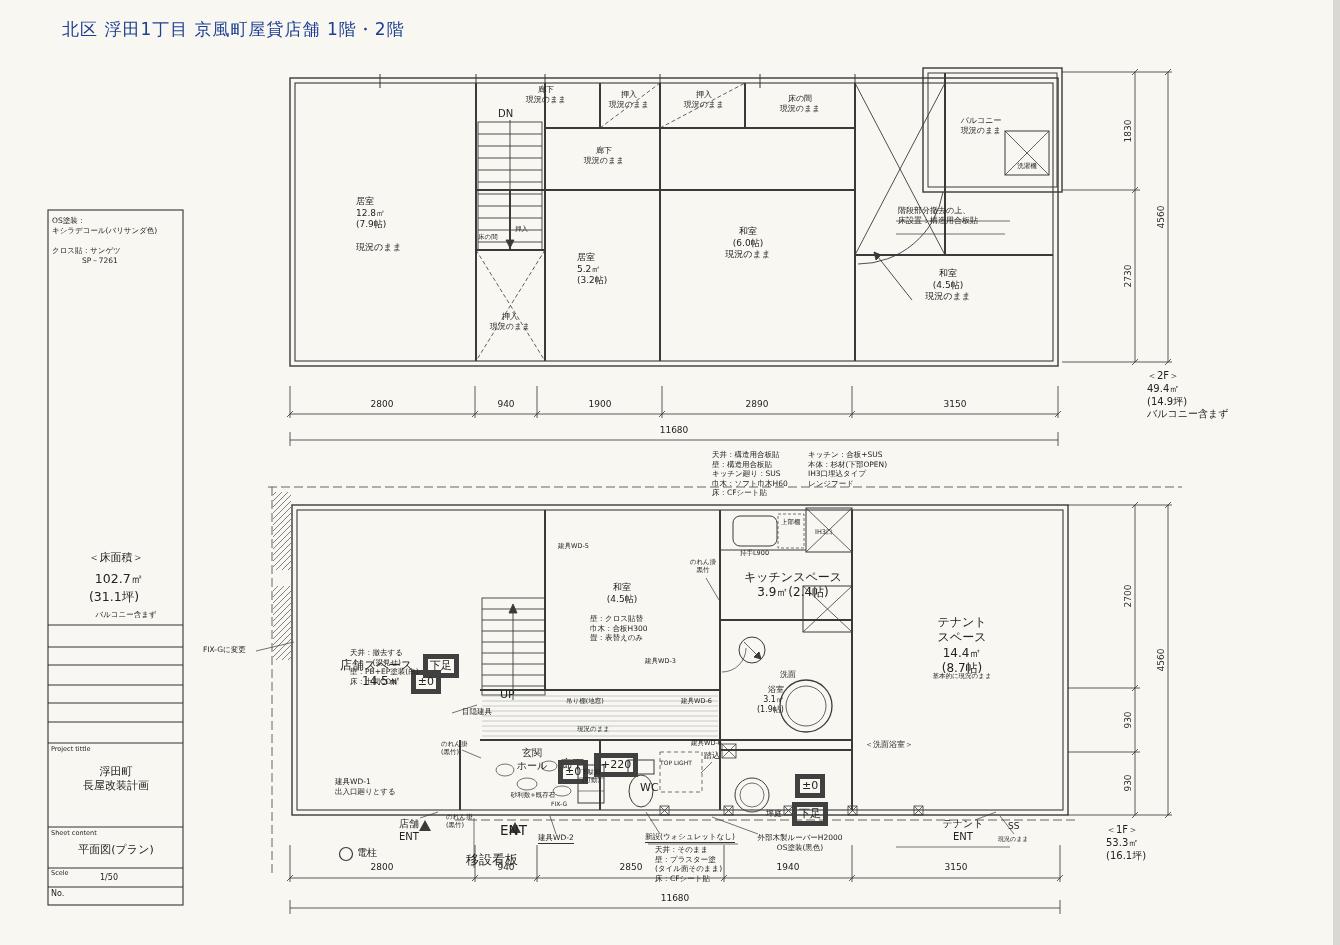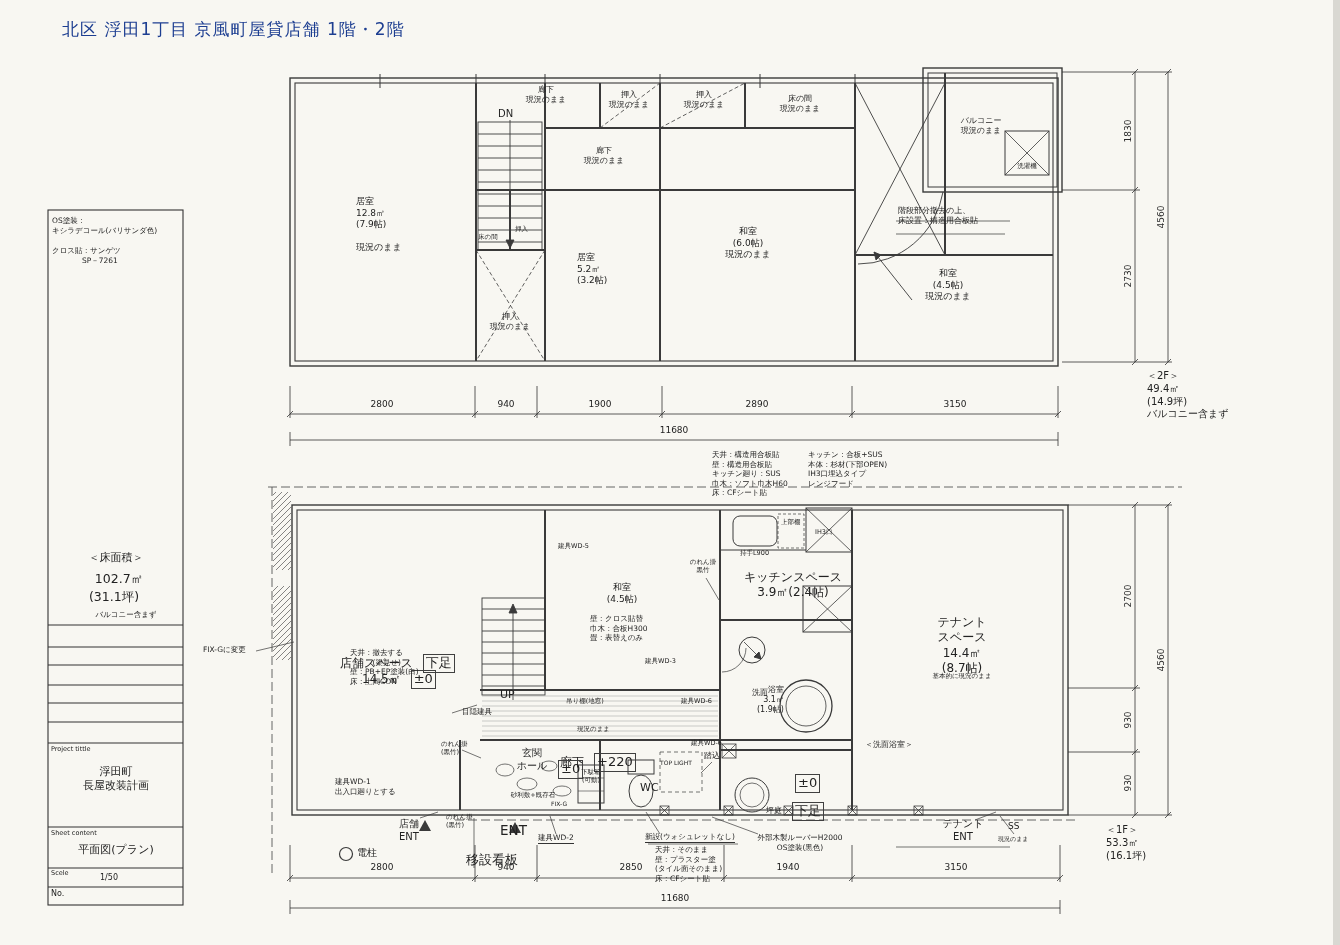--- a/index.html
+++ b/index.html
@@ -5,21 +5,21 @@
   html,body{margin:0;padding:0;}
   body{width:1340px;height:945px;position:relative;background:#f8f7f2;
        font-family:"DejaVu Sans","Liberation Sans",sans-serif;color:#2b2b2b;overflow:hidden;}
   #page{position:absolute;inset:0;}
   svg{position:absolute;left:0;top:0;}
   .lbl{position:absolute;font-size:9px;line-height:1.28;white-space:pre-line;color:#222;}
   .c{transform:translateX(-50%);text-align:center;}
   .rot{position:absolute;transform:translate(-50%,-50%) rotate(-90deg);font-size:9px;white-space:nowrap;}
   .f6{font-size:6.5px}.f7{font-size:7.5px}.f8{font-size:8px}.f95{font-size:12px}
   .f10{font-size:10px}.f11{font-size:11px}.f12{font-size:12.5px}.f13{font-size:13.5px}
-  .bx{display:inline-block;border:1px solid #404040;padding:0 2px;font-size:13px;line-height:1.3;vertical-align:1px;margin-left:2px;}
+  .bx{display:inline-block;border:5px solid #404040;padding:0 2px;font-size:11px;line-height:1.3;vertical-align:1px;margin-left:2px;}
   .row{display:flex;align-items:center;gap:8px;justify-content:center;margin-top:44px;}
   .title{position:absolute;left:46px;top:18px;font-size:17px;font-weight:normal;color:#1d3e91;letter-spacing:1px;margin-left:16px;}
   .u{border-bottom:1px solid #333;}
   .scan-edge{position:absolute;right:0;top:0;width:7px;height:945px;background:#d9d8d2;}
 </style>
 </head>
 <body>
 
 <div id="page">
 
@@ -410,21 +410,21 @@
 <div class="lbl f6" style="left:740px;top:549px;">持手L900</div>
 <div class="lbl f6" style="left:781px;top:518px;">上部棚</div>
 <div class="lbl f6" style="left:815px;top:528px;">IH3口</div>
 <div class="lbl f95 c" style="left:793px;top:570px;">キッチンスペース
 3.9㎡(2.4帖)</div>
 <div class="lbl f95 c" style="left:962px;top:615px;">テナント
 スペース
 14.4㎡
 (8.7帖)</div>
 <div class="lbl f6 c" style="left:962px;top:672px;">基本的に現況のまま</div>
-<div class="lbl f8" style="left:752px;top:670px;margin-top:18px;">洗面</div>
+<div class="lbl f8" style="left:780px;top:670px;">洗面</div>
 <div class="lbl f8" style="left:757px;top:685px;text-align:right;">浴室
 3.1㎡
 (1.9帖)</div>
 <div class="lbl f11" style="left:500px;top:688px;">UP</div>
 <div class="lbl f6" style="left:566px;top:697px;">吊り棚(地窓)</div>
 <div class="lbl row" style="left:560px;top:709px;">
   <span class="f95">廊下</span>
   <span class="bx">+220</span>
 </div>
 <div class="lbl f6" style="left:577px;top:725px;">現況のまま</div>

